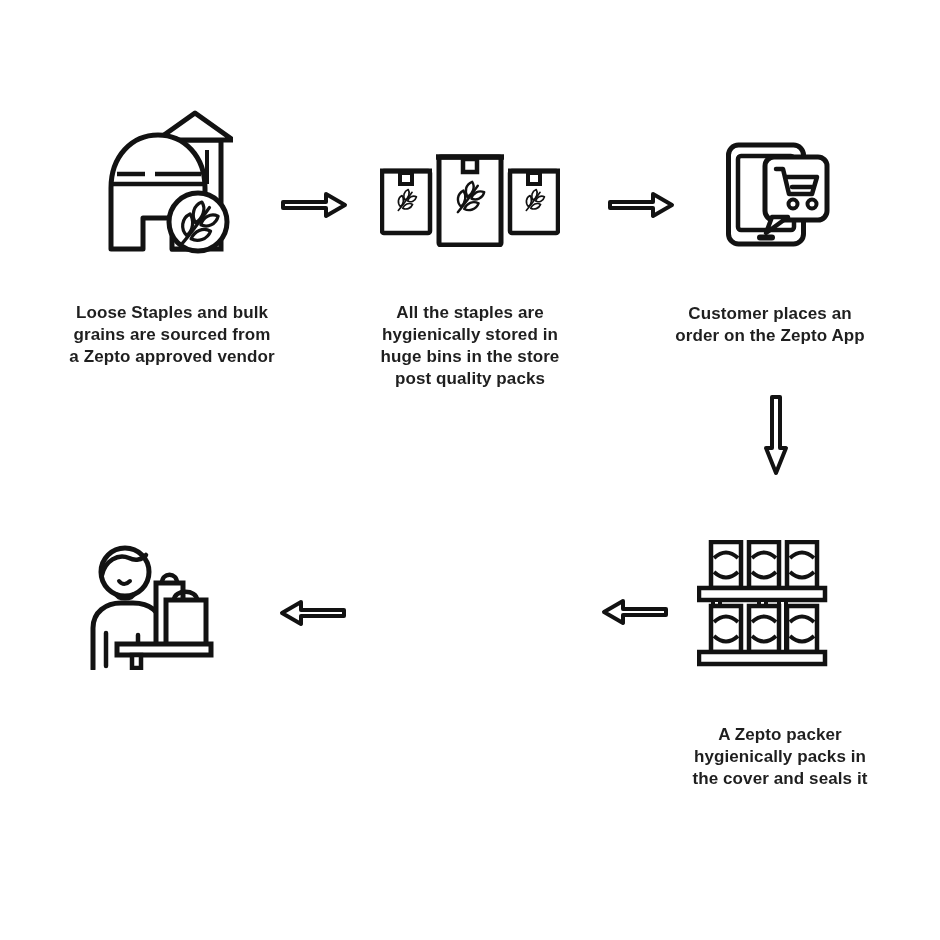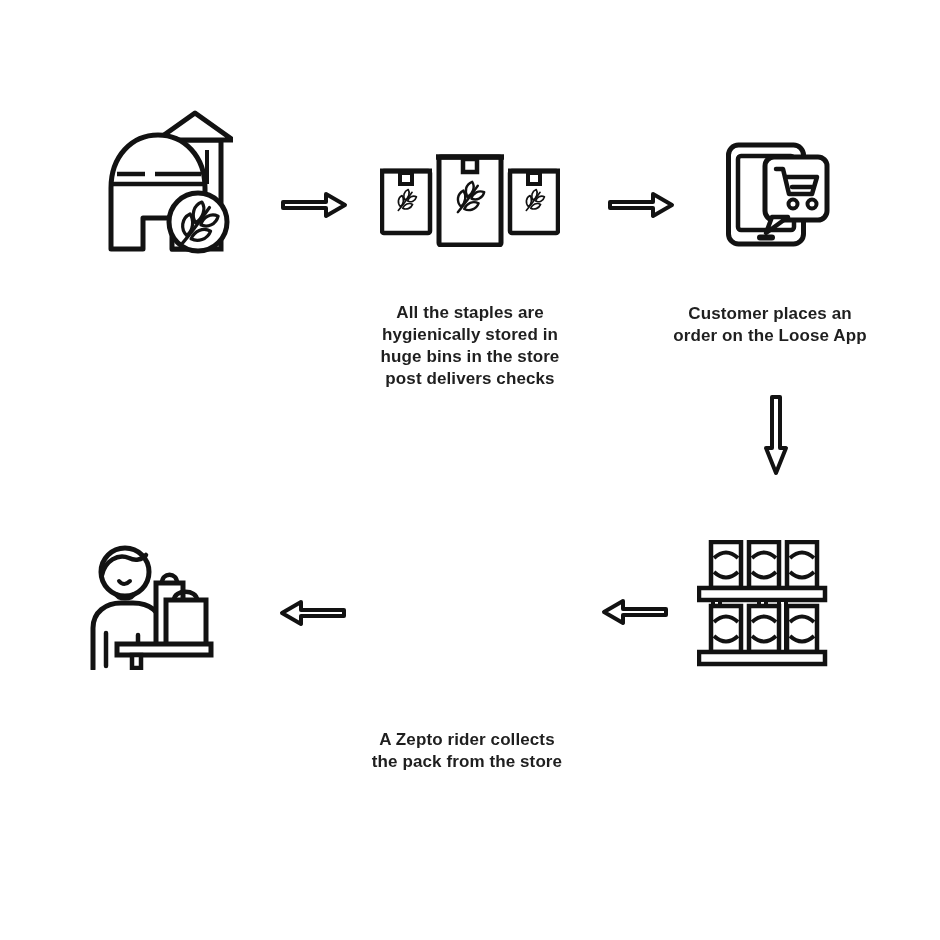--- a/index.html
+++ b/index.html
@@ -114,26 +114,29 @@
       <path class="s" d="M47 75 L41 91 L63 75 Z" stroke-width="4.5" stroke-linejoin="round"></path>
       <g class="ln" stroke-width="4.5" stroke-linejoin="round" stroke-linecap="round">
         <path d="M51 27 h7 l6 25 h23 l5 -17 h-30"></path>
         <path d="M67 45 h20"></path>
       </g>
       <circle class="s" cx="68" cy="62" r="4.5" stroke-width="4"></circle>
       <circle class="s" cx="87" cy="62" r="4.5" stroke-width="4"></circle>
     </svg>
   </div>
 
+  <div class="caption c1">Loose Staples and bulk
+grains are sourced from
+a Zepto approved vendor</div>
   <div class="caption c2">All the staples are
 hygienically stored in
 huge bins in the store
-post delivers checks</div>
+post quality packs</div>
   <div class="caption c3">Customer places an
-order on the Loose App</div>
+order on the Zepto App</div>
 
   <div class="arrow a3">
     <svg viewBox="0 0 26 82">
       <path class="s" d="M9 3 V54 H3 L13 79 L23 54 H17 V3 Z" stroke-width="4" stroke-linejoin="round" stroke-linecap="round"></path>
     </svg>
   </div>
 
   <div class="icon i4">
     <svg viewBox="0 0 132 127">
       <use href="#pkg" transform="translate(14 2)"></use>
@@ -174,16 +177,17 @@
       <path class="ln" d="M55 92 V118" stroke-width="4.5" stroke-linecap="round"></path>
       <rect class="s" x="73" y="40" width="27" height="62" stroke-width="5"></rect>
       <path class="ln" d="M79 40 C 79 29 94 29 94 40" stroke-width="4.5"></path>
       <rect class="s" x="83" y="57" width="40" height="45" stroke-width="5"></rect>
       <path class="ln" d="M91 57 C 91 46 114 46 114 57" stroke-width="4.5"></path>
       <rect class="s" x="34" y="101" width="94" height="11" stroke-width="5"></rect>
       <rect class="s" x="49" y="112" width="9" height="13" stroke-width="4.5"></rect>
     </svg>
   </div>
 
-  <div class="caption c5">A Zepto rider collects
-the pack from the store</div>
+  <div class="caption c4">A Zepto packer
+hygienically packs in
+the cover and seals it</div>
 
 </div>
 
 </body></html>

